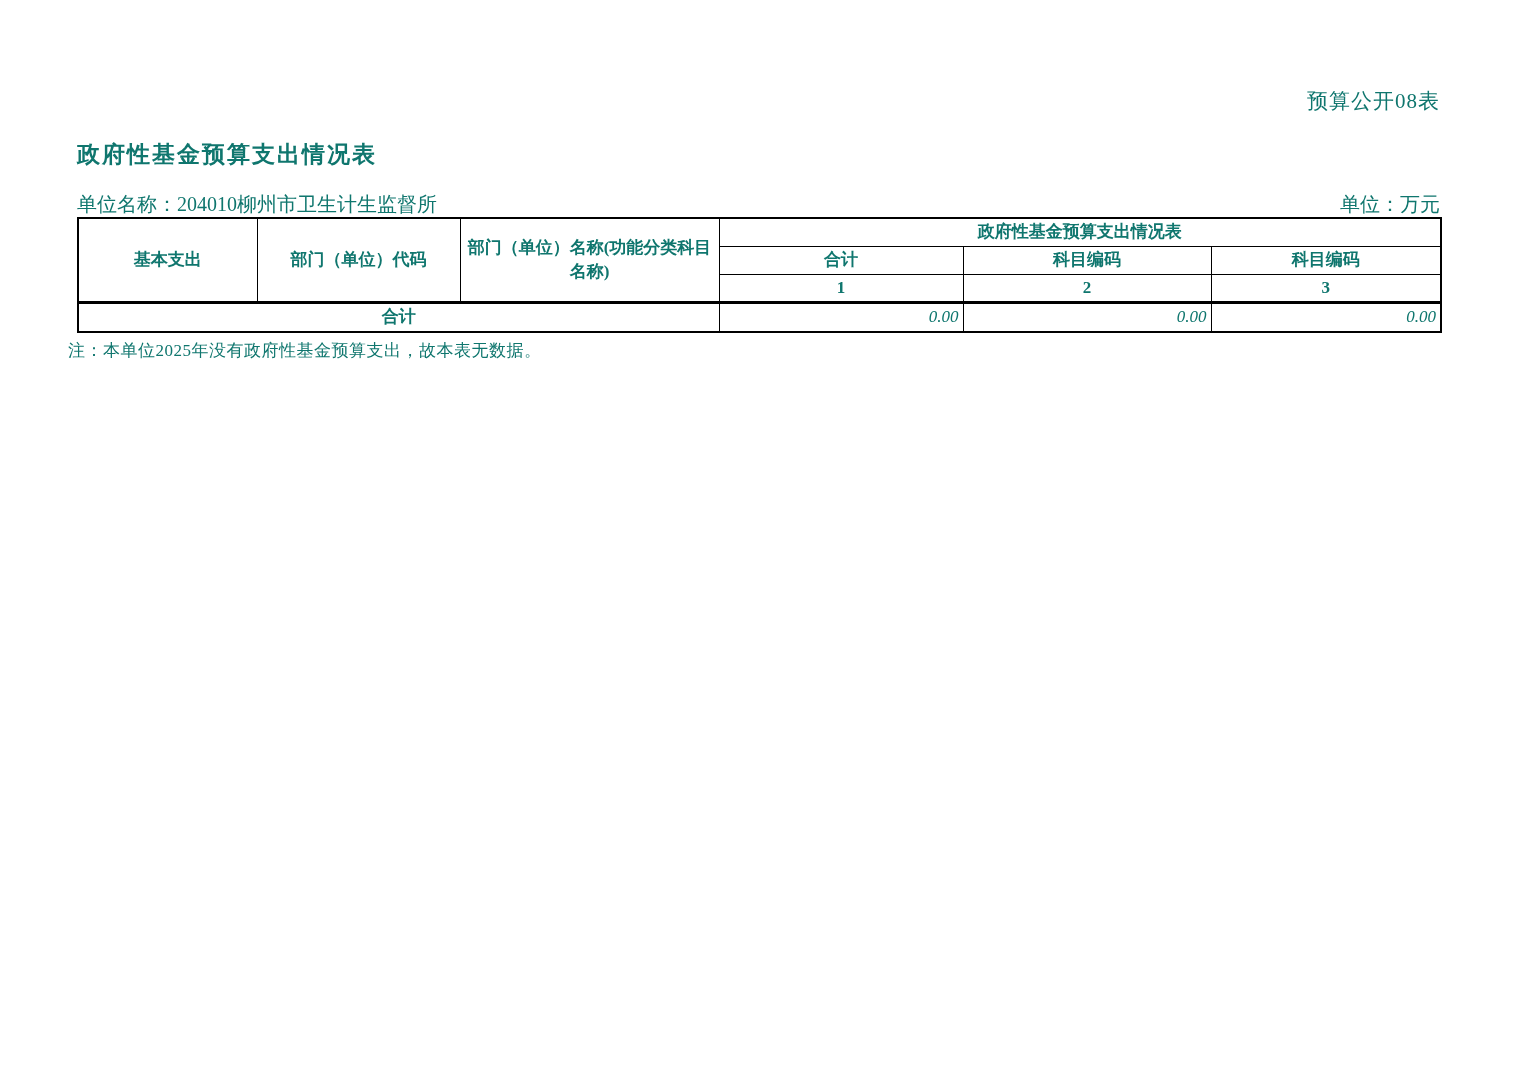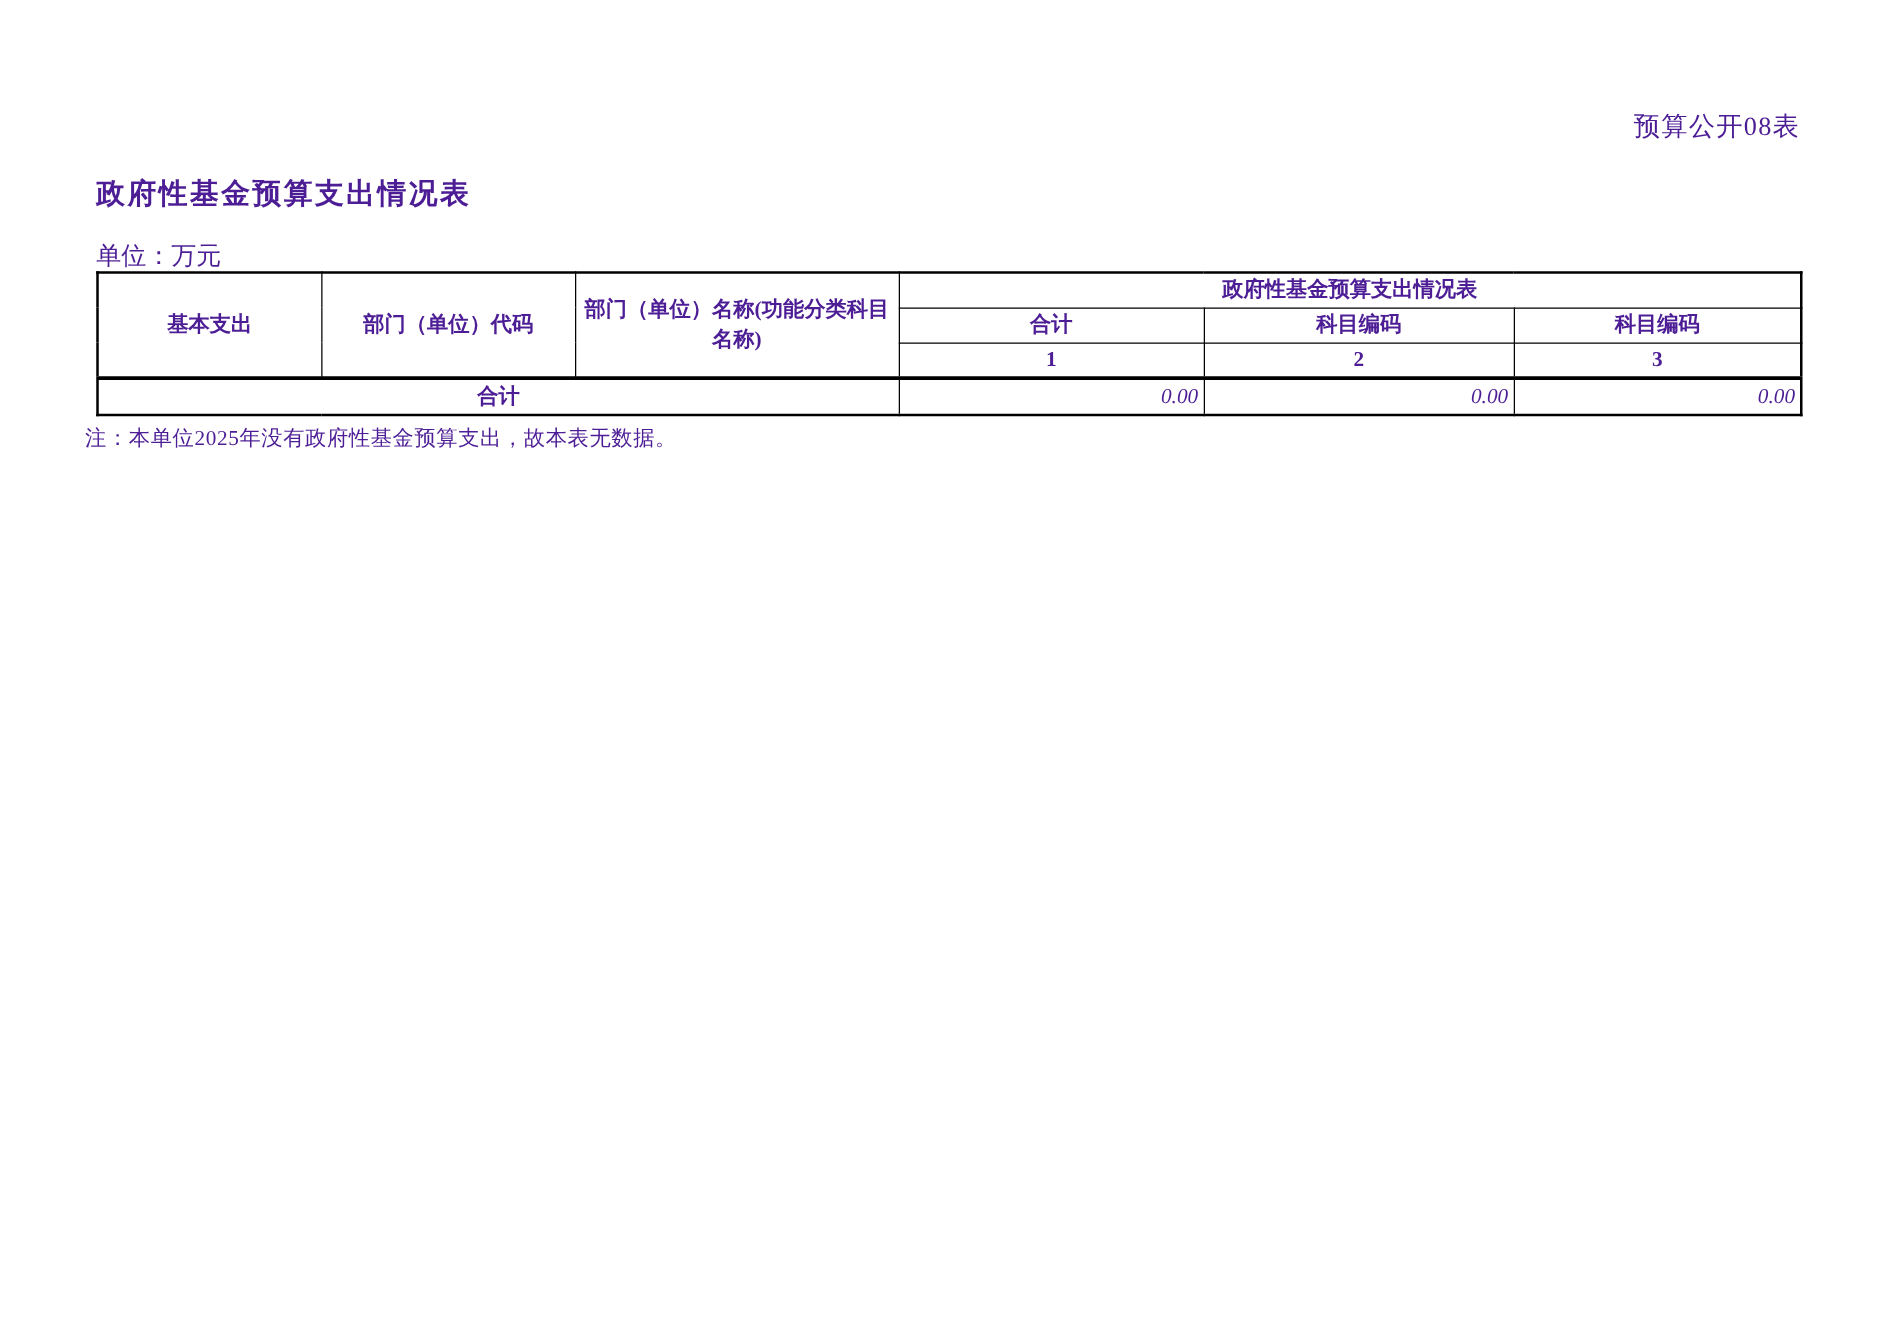--- a/index.html
+++ b/index.html
@@ -2,21 +2,21 @@
 <html><head>
 <meta charset="utf-8">
 <style>
   * { margin: 0; padding: 0; box-sizing: border-box; }
   html, body { background: #ffffff; }
   .page {
     position: relative;
     width: 1520px;
     height: 868px;
     background: #ffffff;
-    color: #4c1d95;
+    color: #0f766e;
     font-family: "Liberation Serif", "DejaVu Serif", serif;
     overflow: hidden;
   }
   .form-label {
     position: absolute;
     top: 87px;
     right: 80px;
     font-size: 21px;
     letter-spacing: 1px;
     white-space: nowrap;
@@ -98,20 +98,21 @@
 </head>
 <body>
 
 <div class="page">
 
   <div class="form-label">预算公开08表</div>
 
   <div class="doc-title">政府性基金预算支出情况表</div>
 
   <div class="meta-row">
+    <span>单位名称：204010柳州市卫生计生监督所</span>
     <span>单位：万元</span>
   </div>
 
   <table class="budget-table">
     <colgroup>
       <col style="width:179px">
       <col style="width:203px">
       <col style="width:259px">
       <col style="width:244px">
       <col style="width:248px">

